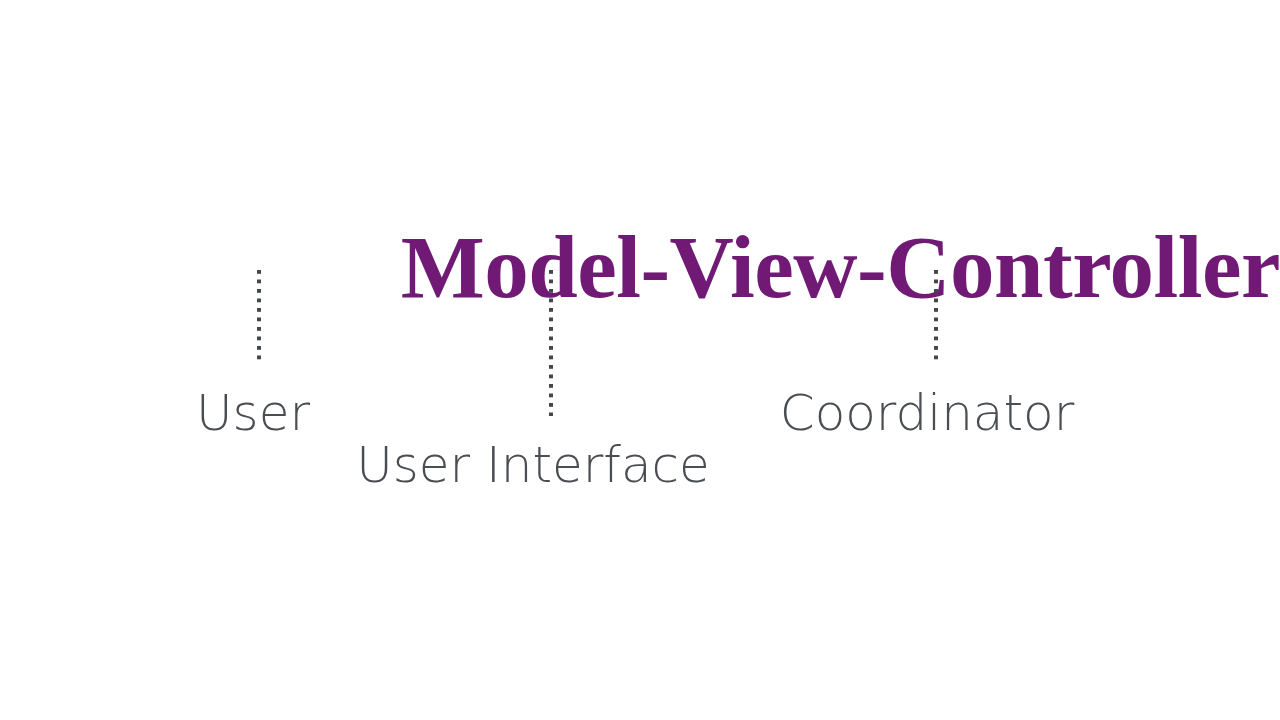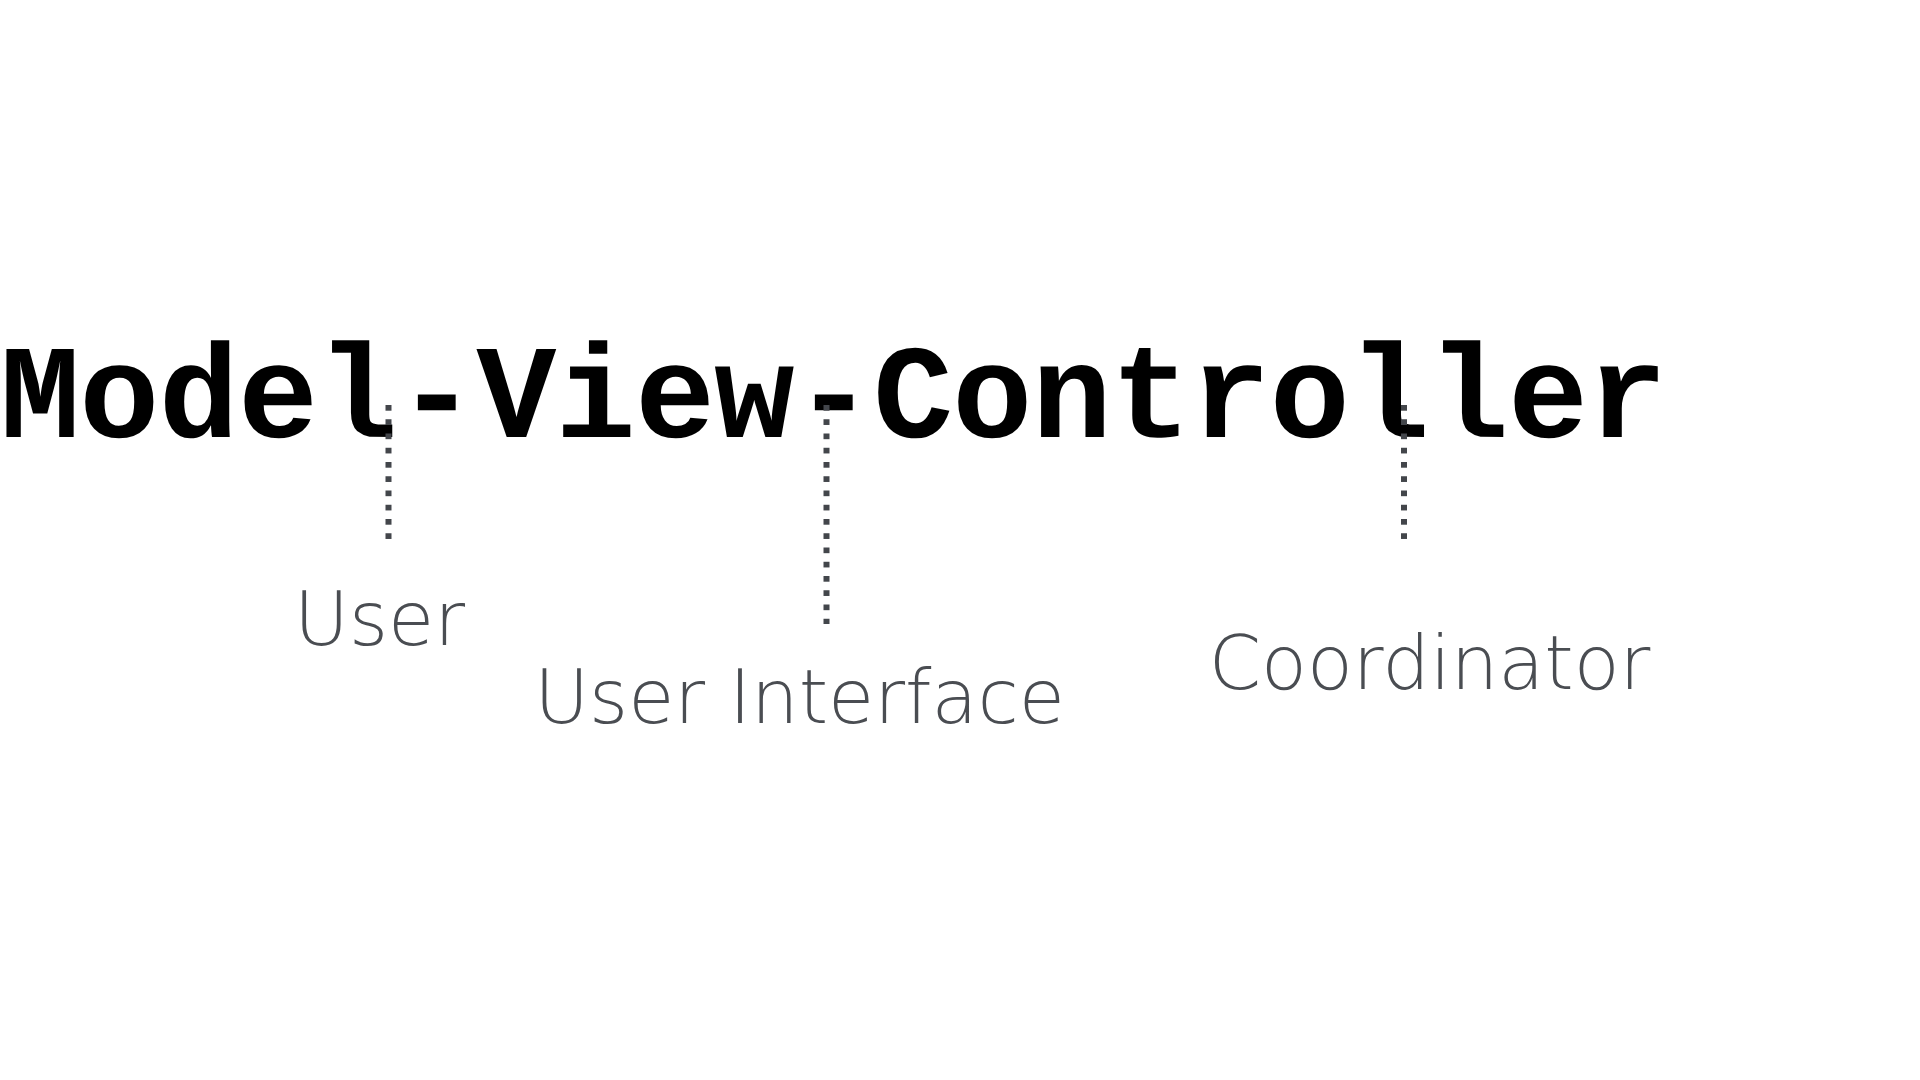--- a/index.html
+++ b/index.html
@@ -21,27 +21,27 @@
     height: 720px;
     background: #ffffff;
   }
 
   
   .title {
     position: absolute;
     left: 0;
     top: 163px;
     width: 1280px;
-    text-align: left;
-    font-family: Liberation Mono, monospace;
+    text-align: right;
+    font-family: Liberation Serif, serif;
     font-weight: 700;
     font-size: 89px;
     line-height: 1.0;
     letter-spacing: -0.5px;
-    color: #000000;
+    color: #701a75;
     white-space: nowrap;
   }
 
   
   .connector {
     position: absolute;
     width: 4px;
     background-image: linear-gradient(
         to bottom,
         #43464b 0px,
@@ -64,21 +64,21 @@
     font-size: 50px;
     line-height: 1.0;
     color: #4a4d52;
     white-space: nowrap;
     text-align: center;
     transform: translateX(-50%);
   }
 
   #label-data        { left: 253px; top: 388px; }
   #label-ui          { left: 521px; top: 440px; margin-left: 12px; }
-  #label-coordinator { left: 953px; top: 388px; margin-top: 29px; }
+  #label-coordinator { left: 927px; top: 388px; }
 </style>
 </head>
 <body>
 
 <div id="slide">
 
   <h1 class="title" id="slide-title">Model-View-Controller</h1>
 
   <div class="connector" id="connector-model"></div>
 

